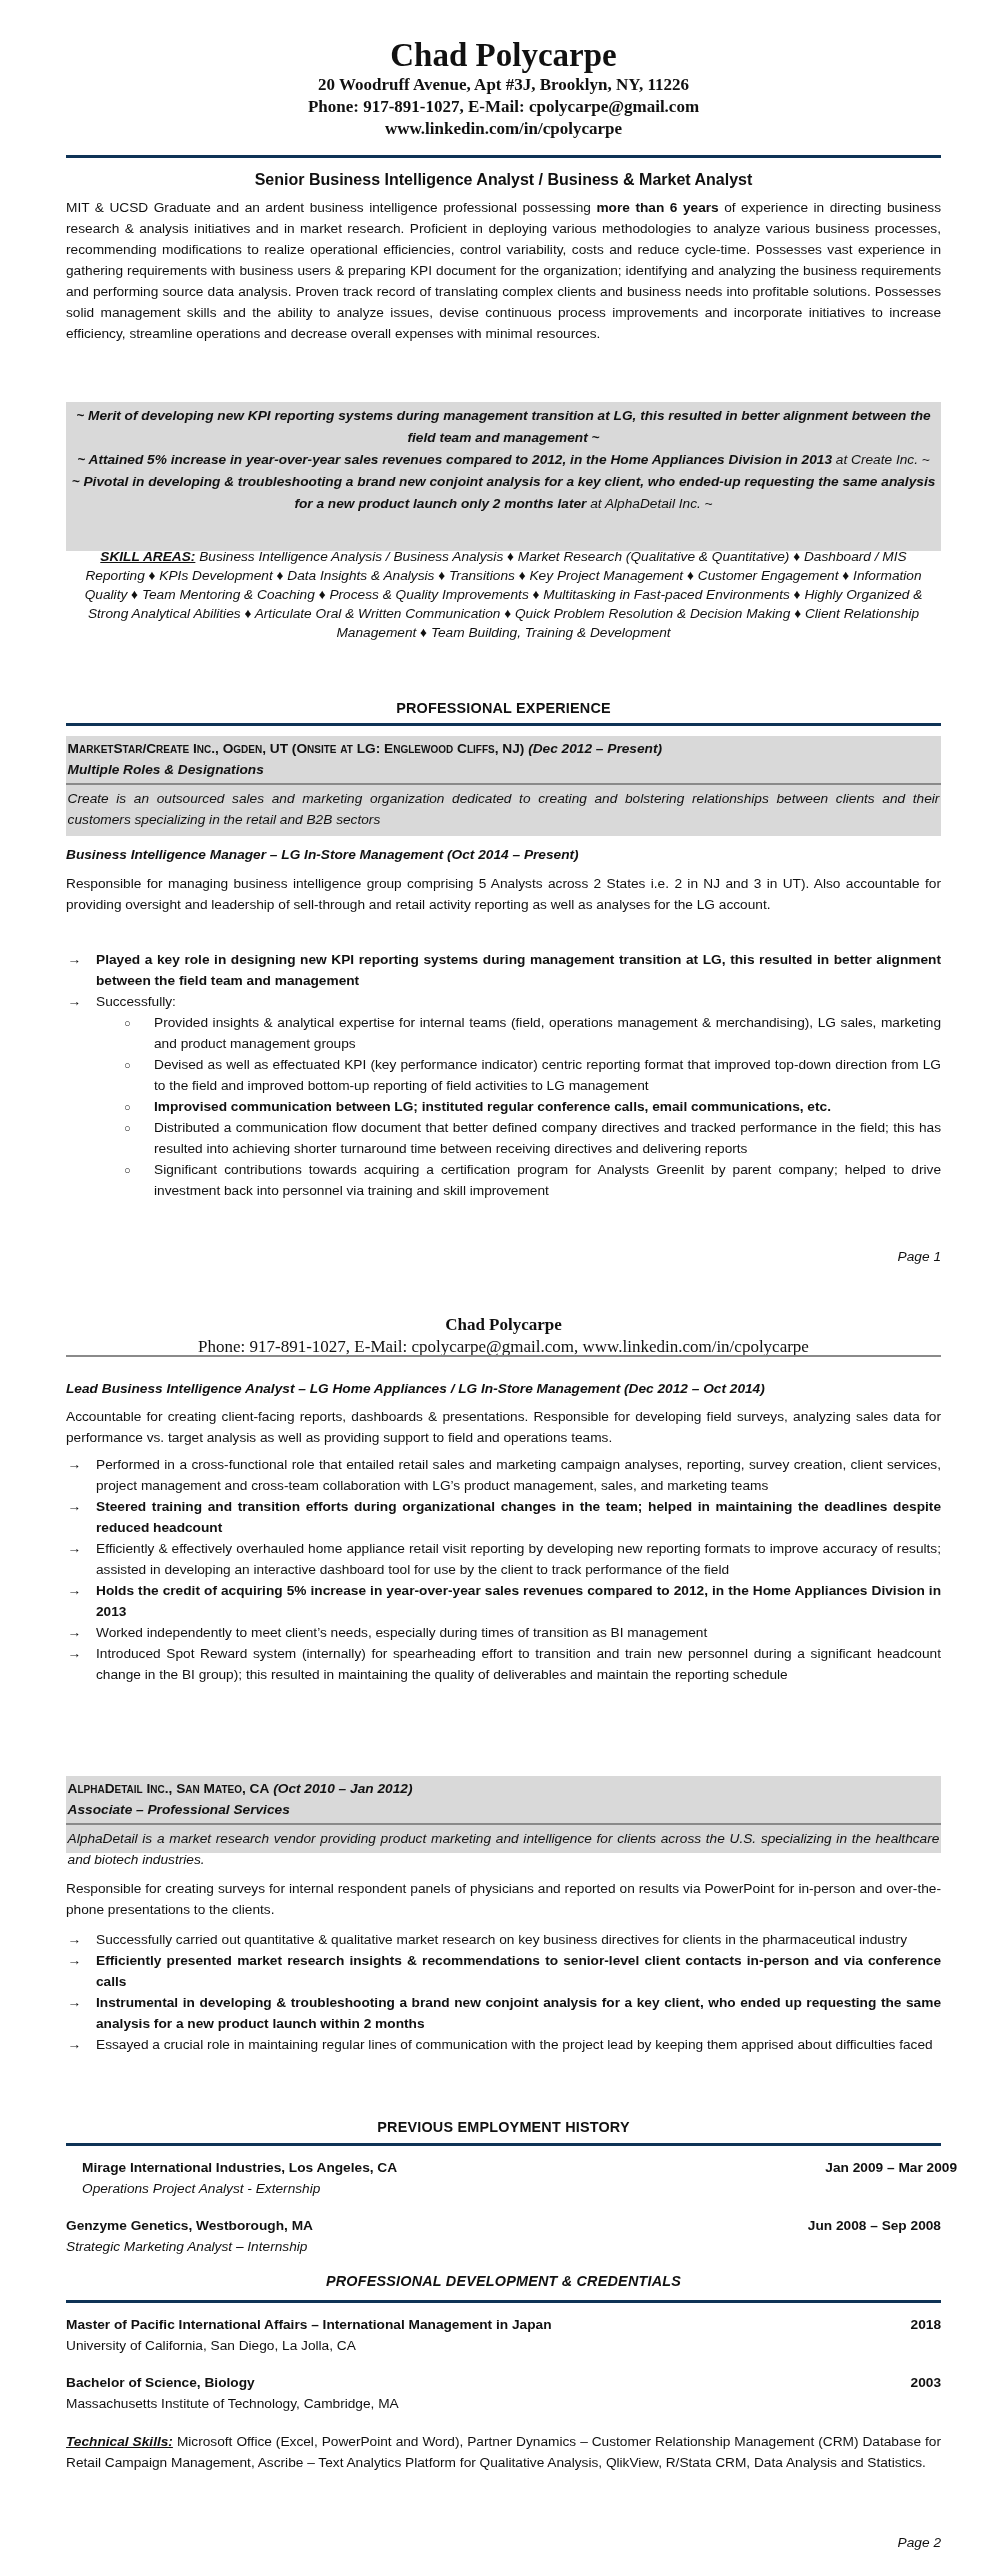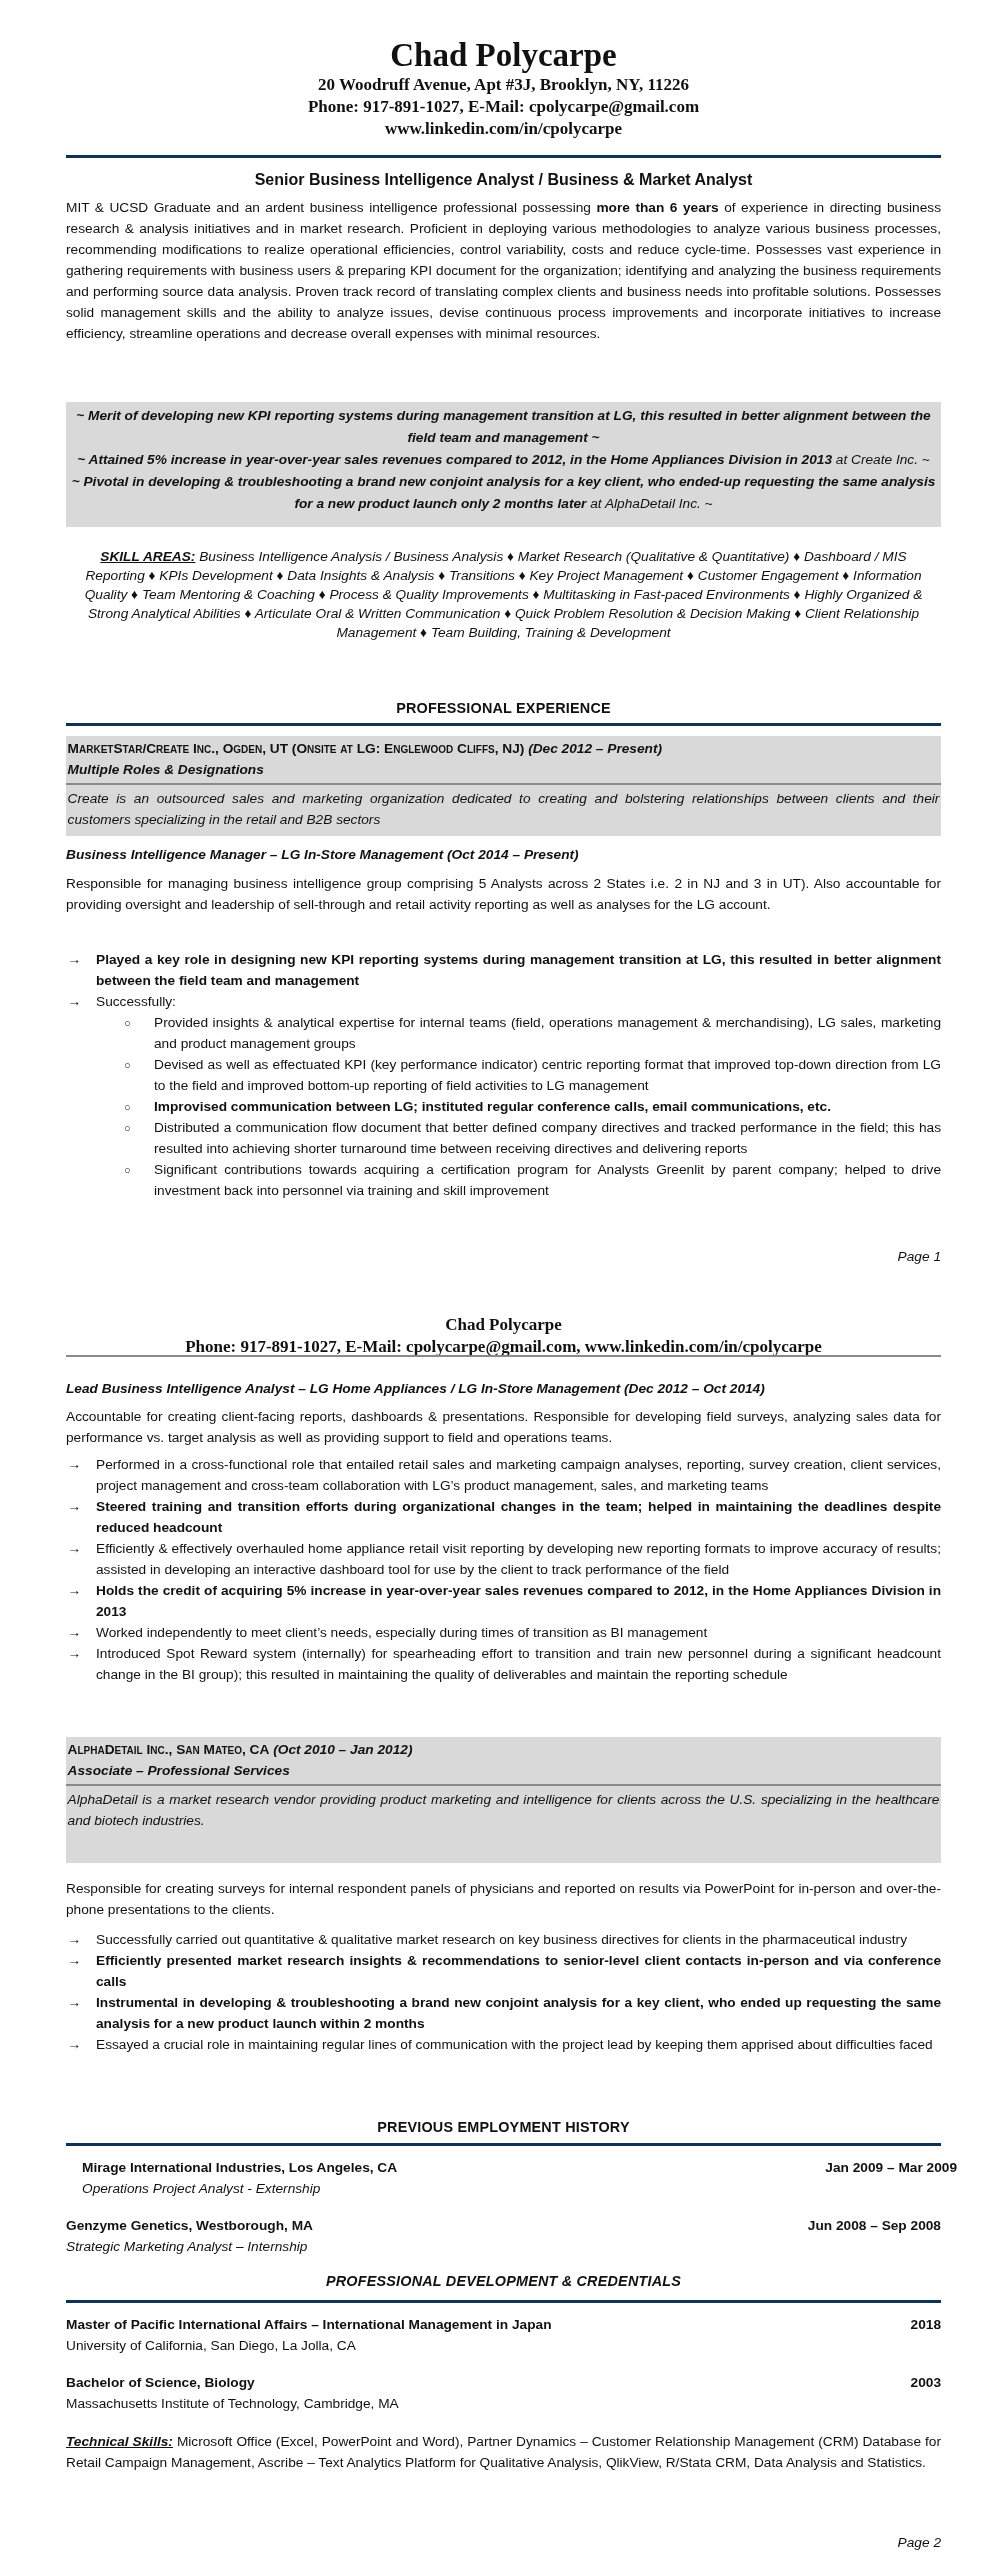--- a/index.html
+++ b/index.html
@@ -70,21 +70,21 @@
   <div class="content rule-navy" style="top:155px;"></div>
 
   <div class="content" style="top:169px;">
     <div class="headline">Senior Business Intelligence Analyst / Business &amp; Market Analyst</div>
   </div>
 
   <div class="content justify" style="top:197px;">
     <span>MIT &amp; UCSD Graduate and an ardent business intelligence professional possessing </span><span class="bold">more than 6 years</span><span> of experience in directing business research &amp; analysis initiatives and in market research. Proficient in deploying various methodologies to analyze various business processes, recommending modifications to realize operational efficiencies, control variability, costs and reduce cycle-time. Possesses vast experience in gathering requirements with business users &amp; preparing KPI document for the organization; identifying and analyzing the business requirements and performing source data analysis. Proven track record of translating complex clients and business needs into profitable solutions. Possesses solid management skills and the ability to analyze issues, devise continuous process improvements and incorporate initiatives to increase efficiency, streamline operations and decrease overall expenses with minimal resources.</span>
   </div>
 
-  <div class="content shade highlights" style="top:402px; height:125px;">
+  <div class="content shade highlights" style="top:402px; height:149px;">
     <div><span>~ Merit of developing new KPI reporting systems during management transition at LG, this resulted in better alignment between the field team and management ~</span><span class="plain"></span></div>
     <div><span>~ Attained 5% increase in year-over-year sales revenues compared to 2012, in the Home Appliances Division in 2013</span><span class="plain"> at Create Inc. ~</span></div>
     <div><span>~ Pivotal in developing &amp; troubleshooting a brand new conjoint analysis for a key client, who ended-up requesting the same analysis for a new product launch only 2 months later</span><span class="plain"> at AlphaDetail Inc. ~</span></div>
   </div>
 
   <div class="content skills" style="top:547px; padding:0 15.6px;">
     <span class="lbl">SKILL AREAS:</span><span> Business Intelligence Analysis / Business Analysis ♦ Market Research (Qualitative &amp; Quantitative) ♦ Dashboard / MIS Reporting ♦ KPIs Development ♦  Data Insights &amp; Analysis ♦ Transitions ♦ Key Project Management ♦ Customer Engagement ♦  Information Quality ♦  Team Mentoring &amp; Coaching ♦ Process &amp; Quality Improvements ♦ Multitasking in Fast-paced Environments ♦ Highly Organized &amp; Strong Analytical Abilities ♦ Articulate Oral &amp; Written Communication ♦ Quick Problem Resolution &amp; Decision Making ♦ Client Relationship Management ♦ Team Building, Training &amp; Development</span>
   </div>
 
   <div class="content section-title" style="top:698px;">PROFESSIONAL EXPERIENCE</div>
@@ -113,39 +113,39 @@
       <li class="bold"><span class="mk">○</span><span>Improvised communication between LG; instituted regular conference calls, email communications, etc.</span></li>
       <li><span class="mk">○</span><span>Distributed a communication flow document that better defined company directives and tracked performance in the field; this has resulted into achieving shorter turnaround time between receiving directives and delivering reports</span></li>
       <li><span class="mk">○</span><span>Significant contributions towards acquiring a certification program for Analysts Greenlit by parent company; helped to drive investment back into personnel via training and skill improvement</span></li>
     </ul>
   </div>
 
   <div class="content pageno" style="top:1246px;">Page 1</div>
 
   <div class="content" style="top:1314px;">
     <div class="serif center" style="font-weight:bold; font-size:17px; line-height:22px;">Chad Polycarpe</div>
-    <div class="serif center" style="font-weight:bold; font-size:17px; line-height:22px;">Phone: 917-891-1027, E-Mail: cpolycarpe@gmail.com, www.linkedin.com/in/cpolycarpe</div>
+    <div class="serif center" style="font-weight:normal; font-size:17px; line-height:22px;">Phone: 917-891-1027, E-Mail: cpolycarpe@gmail.com, www.linkedin.com/in/cpolycarpe</div>
   </div>
   <div class="content rule-grey" style="top:1355px;"></div>
 
   <div class="content role" style="top:1378px;">Lead Business Intelligence Analyst – LG Home Appliances / LG In-Store Management (Dec 2012 – Oct 2014)</div>
   <div class="content justify" style="top:1406px;">Accountable for creating client-facing reports, dashboards &amp; presentations. Responsible for developing field surveys, analyzing sales data for performance vs. target analysis as well as providing support to field and operations teams.</div>
 
   <div class="content" style="top:1454px;">
     <ul class="arrows">
       <li><span class="mk">→</span><span>Performed in a cross-functional role that entailed retail sales and marketing campaign analyses, reporting, survey creation, client services, project management and cross-team collaboration with LG’s product management, sales, and marketing teams</span></li>
       <li class="bold"><span class="mk">→</span><span>Steered training and transition efforts during organizational changes in the team; helped in maintaining the deadlines despite reduced headcount</span></li>
       <li><span class="mk">→</span><span>Efficiently &amp; effectively overhauled home appliance retail visit reporting by developing new reporting formats to improve accuracy of results; assisted in developing an interactive dashboard tool for use by the client to track performance of the field</span></li>
       <li class="bold"><span class="mk">→</span><span>Holds the credit of acquiring 5% increase in year-over-year sales revenues compared to 2012, in the Home Appliances Division in 2013</span></li>
       <li><span class="mk">→</span><span>Worked independently to meet client’s needs, especially during times of transition as BI management</span></li>
       <li><span class="mk">→</span><span>Introduced Spot Reward system (internally) for spearheading effort to transition and train new personnel during a significant headcount change in the BI group); this resulted in maintaining the quality of deliverables and maintain the reporting schedule</span></li>
     </ul>
   </div>
 
-  <div class="content shade" style="top:1737px; height:126px;">
+  <div class="content shade" style="top:1776px; height:77px;">
     <div class="co-head">
       <div><span class="smallcaps">AlphaDetail Inc., San Mateo, CA</span><span class="bold ital"> (Oct 2010 – Jan 2012)</span></div>
       <div class="bold ital">Associate – Professional Services</div>
     </div>
     <div class="rule-grey"></div>
     <div class="co-desc">AlphaDetail is a market research vendor providing product marketing and intelligence for clients across the U.S. specializing in the healthcare and biotech industries.</div>
   </div>
 
   <div class="content justify" style="top:1878px;">Responsible for creating surveys for internal respondent panels of physicians and reported on results via PowerPoint for in-person and over-the-phone presentations to the clients.</div>
 

